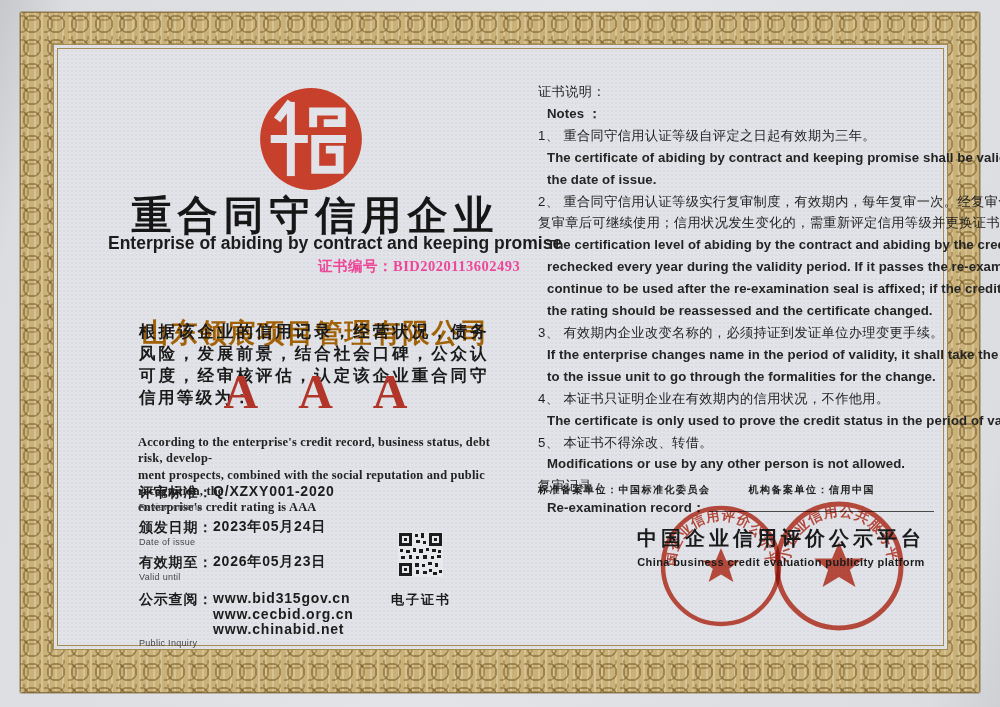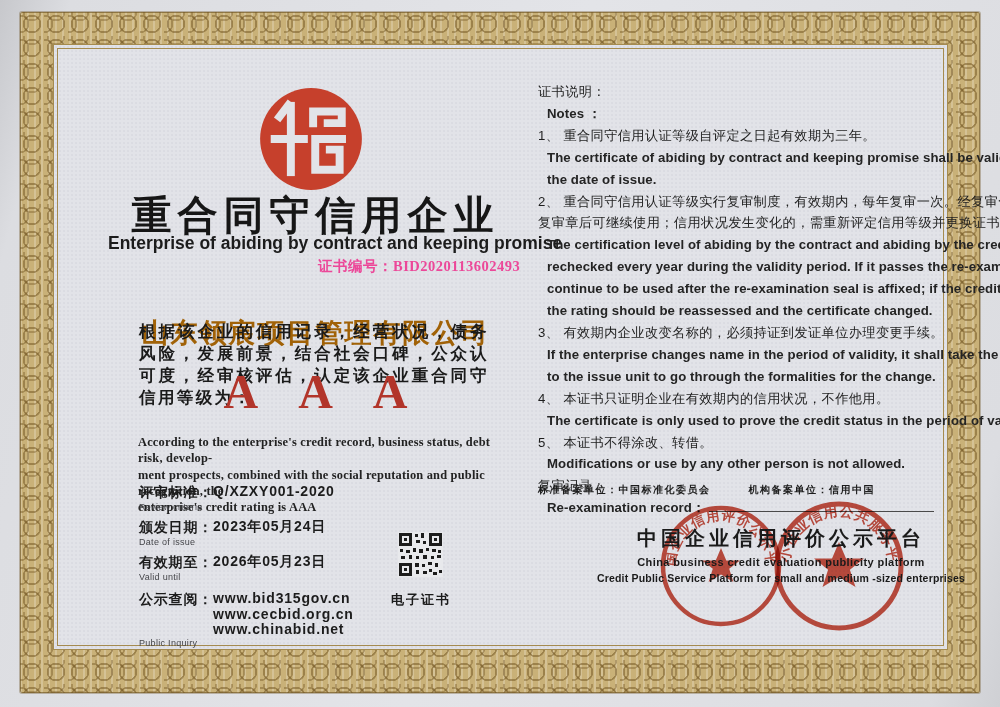--- a/index.html
+++ b/index.html
@@ -213,15 +213,14 @@
     <path id="arcR" d="M -50 0 A 50 50 0 0 1 50 0" fill="none"></path>
     <text fill="#c53a28" font-size="14" font-weight="bold" letter-spacing="1">
       <textPath href="#arcR" startOffset="50%" text-anchor="middle">中小企业信用公共服务平台</textPath>
     </text>
     <polygon points="0,-24 7,-7.4 25,-7.4 10.9,3.7 16.5,21 0,11 -16.5,21 -10.9,3.7 -25,-7.4 -7,-7.4" fill="#c53a28"></polygon>
   </svg>
 
   <div class="abs platform" style="left:566px;top:525px">
     <div class="pf-zh1">中国企业信用评价公示平台</div>
     <div class="pf-en1">China business credit evaluation publicity platform</div>
-    <div class="pf-en2">Credit Public Service Platform for small and medium -sized enterprises</div>
   </div>
 </div>
 
 </body></html>

